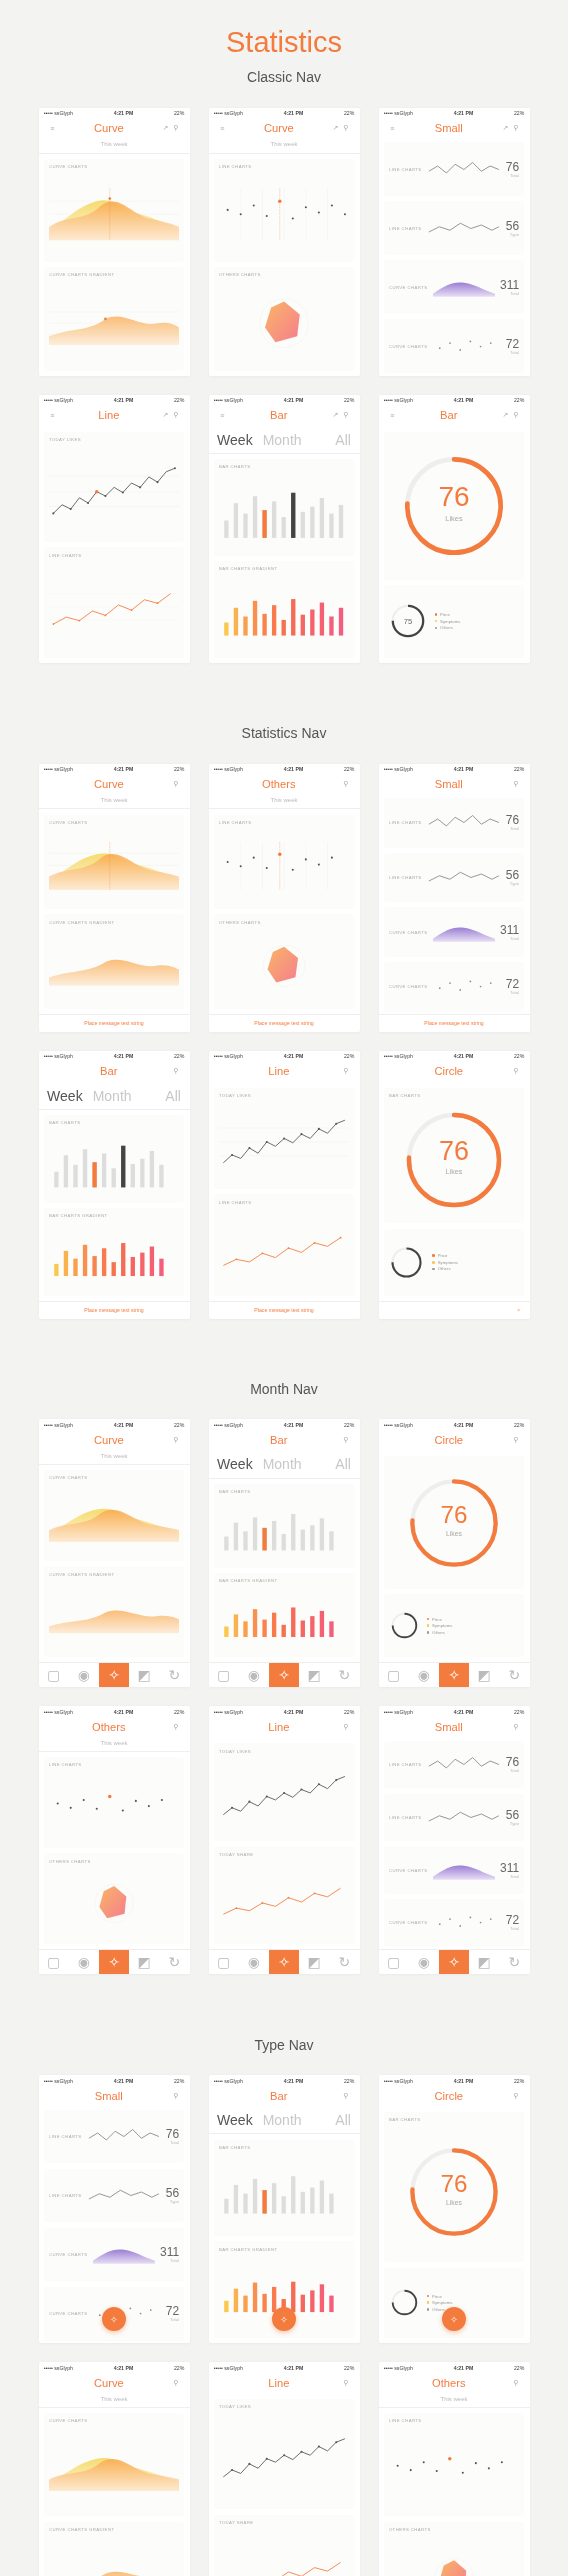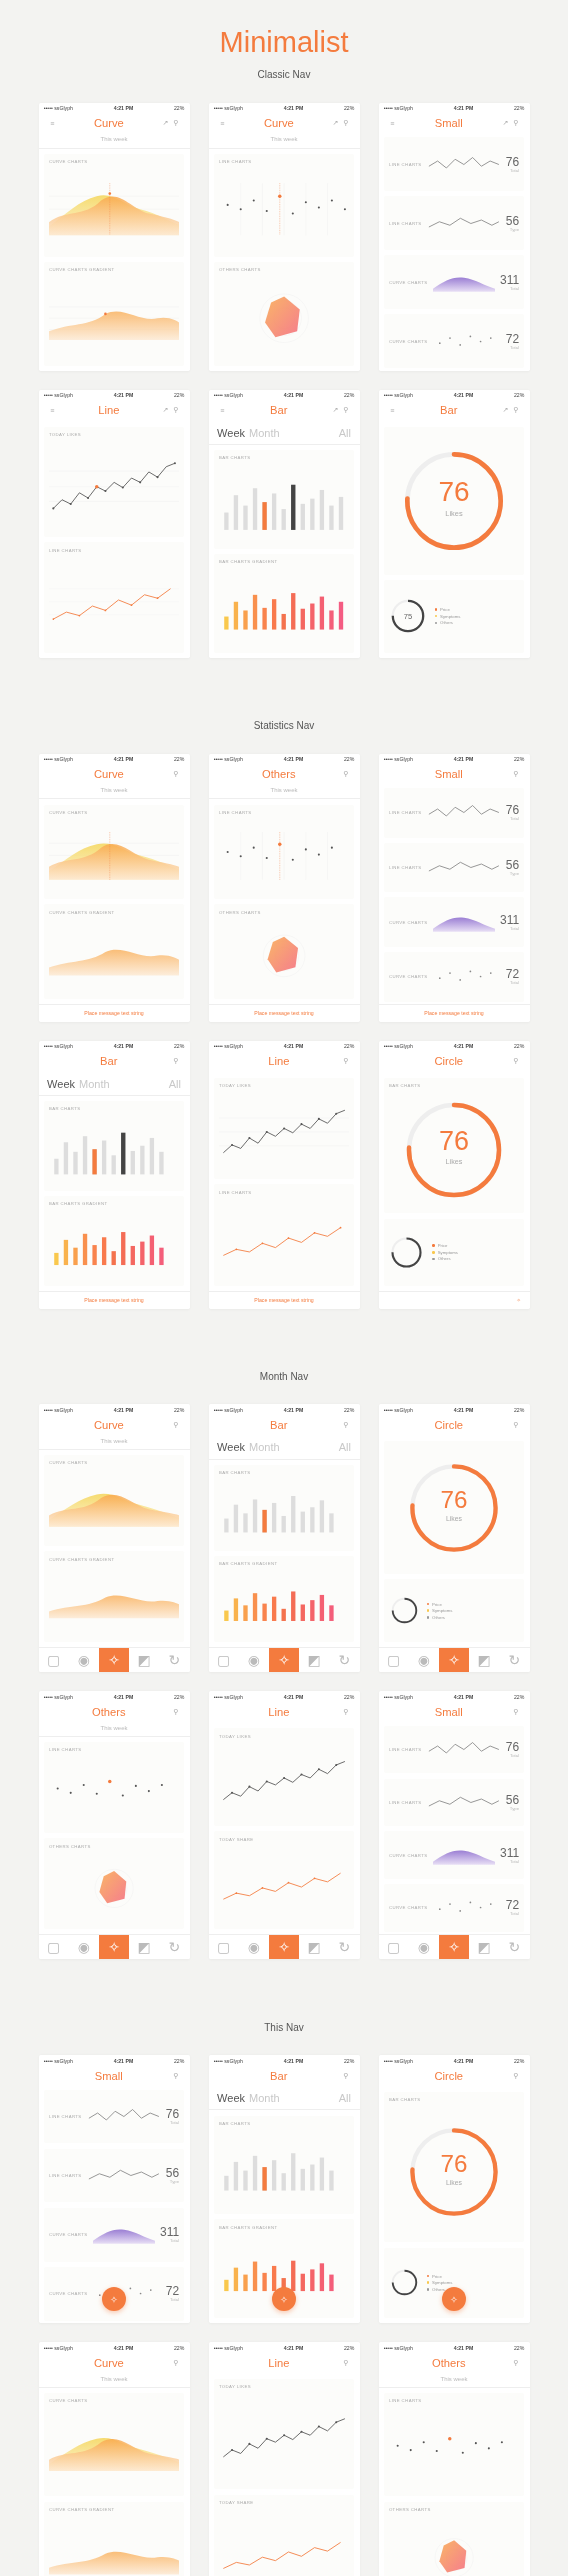--- a/index.html
+++ b/index.html
@@ -1,27 +1,27 @@
 <!DOCTYPE html>
 <html style="font-size:14px"><head>
 <meta charset="utf-8">
 <style>
 *{box-sizing:border-box;margin:0;padding:0}
 body{background:#f3f3f1;font-family:-apple-system,'Helvetica Neue',sans-serif;width:568px}
 .page-title{text-align:center;color:#f47b3e;font-size:29px;font-weight:300;padding-top:26px}
-.section-title{text-align:center;color:#555;font-size:10px;font-weight:400;margin:10.4px 0 22.4px}
+.section-title{text-align:center;color:#555;font-size:14px;font-weight:400;margin:10.4px 0 22.4px}
 .grid{display:flex;flex-wrap:wrap;justify-content:center;gap:19px;padding:0 35px 52px}
 .phone{width:151px;height:268px;background:#fff;border-radius:1.7px;box-shadow:0 0.9px 2.6px rgba(0,0,0,0.04);display:flex;flex-direction:column;overflow:hidden;position:relative}
 .status{display:flex;justify-content:space-between;align-items:center;font-size:5.2px;color:#444;padding:2.6px 5.2px}
 .status .t{font-weight:600}
 .hdr{display:flex;align-items:center;justify-content:center;padding:3.5px 8.6px 5.2px;font-size:7px;color:#aaa}
 .hdr .ttl{flex:1;text-align:center;font-size:11.2px;font-weight:300;color:#f47b3e}
 .hdr .ic{width:10.4px;height:10.4px;display:flex;align-items:center;justify-content:center}
 .sub{text-align:center;font-size:6px;color:#bbb;padding:1.7px 0 5.2px;border-bottom:0.9px solid #eee}
-.tabs{display:flex;padding:5.2px 8.6px;gap:4px;font-size:11px;color:#c8c8c8;border-bottom:0.9px solid #eee}
+.tabs{display:flex;padding:5.2px 8.6px;gap:10px;font-size:14px;color:#c8c8c8;border-bottom:0.9px solid #eee}
 .tabs .on{color:#555}
 .panel{background:#fcfcfa;margin:5.2px;border-radius:1.7px;padding:5.2px;flex:1;display:flex;flex-direction:column}
 .panel+.panel{margin-top:0}
 .plabel{display:flex;justify-content:space-between;font-size:4.3px;color:#aaa;margin-bottom:3.5px;letter-spacing:0.4px}
 .chart{flex:1;position:relative}
 .body{flex:1;display:flex;flex-direction:column;overflow:hidden}
 .row4{display:flex;flex-direction:column;flex:1}
 .srow{display:flex;align-items:center;background:#fcfcfa;margin:2.6px 5.2px;border-radius:1.7px;padding:3.5px 5.2px;flex:1}
 .srow .lbl{font-size:4.3px;color:#aaa;letter-spacing:0.4px}
 .srow .spark{flex:1;height:21px;margin:0 5.2px}
@@ -34,21 +34,21 @@
 .tabbar .tb.on{background:#f47b3e;color:#fff}
 .fab{position:absolute;bottom:12px;left:50%;transform:translateX(-50%);width:24px;height:24px;border-radius:50%;background:#f47b3e;box-shadow:0 1.7px 5.2px rgba(244,123,62,0.4);display:flex;align-items:center;justify-content:center;color:#fff;font-size:9.5px}
 svg{display:block}
 .legend{display:flex;flex-direction:column;gap:1.7px;font-size:4.3px;color:#999}
 .legend .li{display:flex;align-items:center;gap:2.6px}
 .legend .dot{width:2.6px;height:2.6px;border-radius:50%}
 </style>
 </head>
 <body>
 
-<div class="page-title">Minimalist</div>
+<div class="page-title">Statistics</div>
 
 <svg width="0" height="0" style="position:absolute">
 <defs>
 <linearGradient id="go" x1="0" y1="0" x2="0" y2="1">
         <stop offset="0" stop-color="#f9a94d"></stop>
         <stop offset="1" stop-color="#fde8d0"></stop>
       </linearGradient>
 <linearGradient id="gy" x1="0" y1="0" x2="0" y2="1">
         <stop offset="0" stop-color="#f4d34d"></stop>
         <stop offset="1" stop-color="#fdf3d0"></stop>
@@ -1140,21 +1140,21 @@
         <div class="tb">▢</div>
         <div class="tb">◉</div>
         <div class="tb on">✧</div>
         <div class="tb">◩</div>
         <div class="tb">↻</div>
       </div>
 </div>
 
 </div>
 
-<div class="section-title">This Nav</div>
+<div class="section-title">Type Nav</div>
 <div class="grid">
 
 <div class="phone">
 <div class="status">
         <span>••••• ssGlyph</span>
         <span class="t">4:21 PM</span>
         <span>22%</span>
       </div>
 <div class="hdr">
         <span></span>

